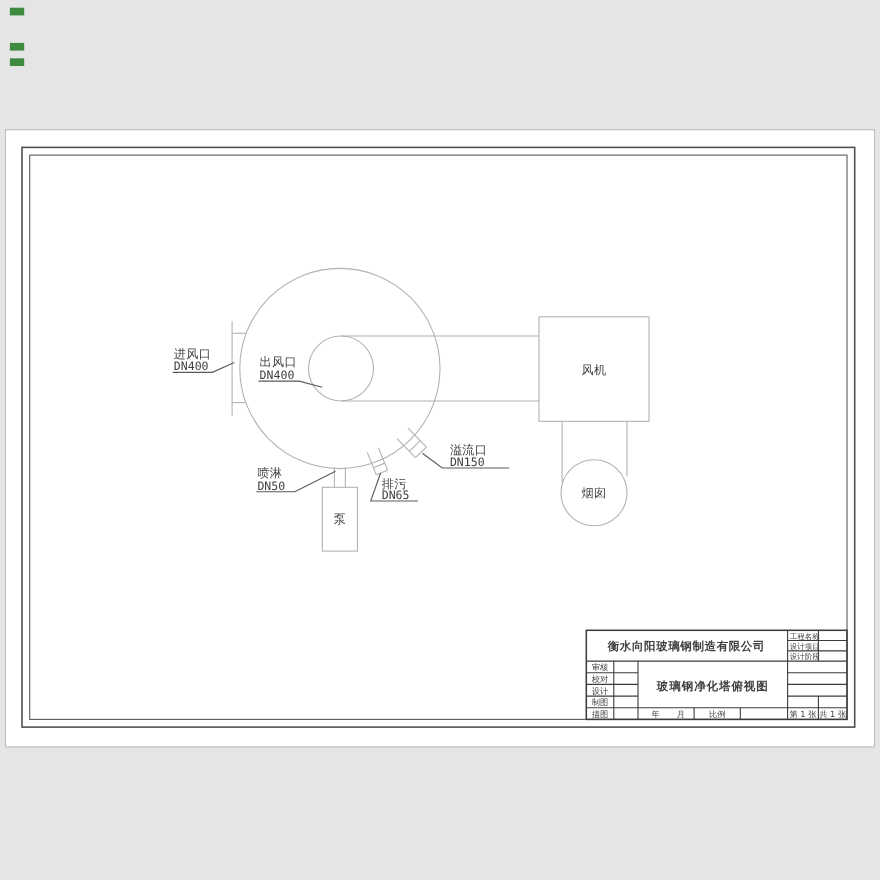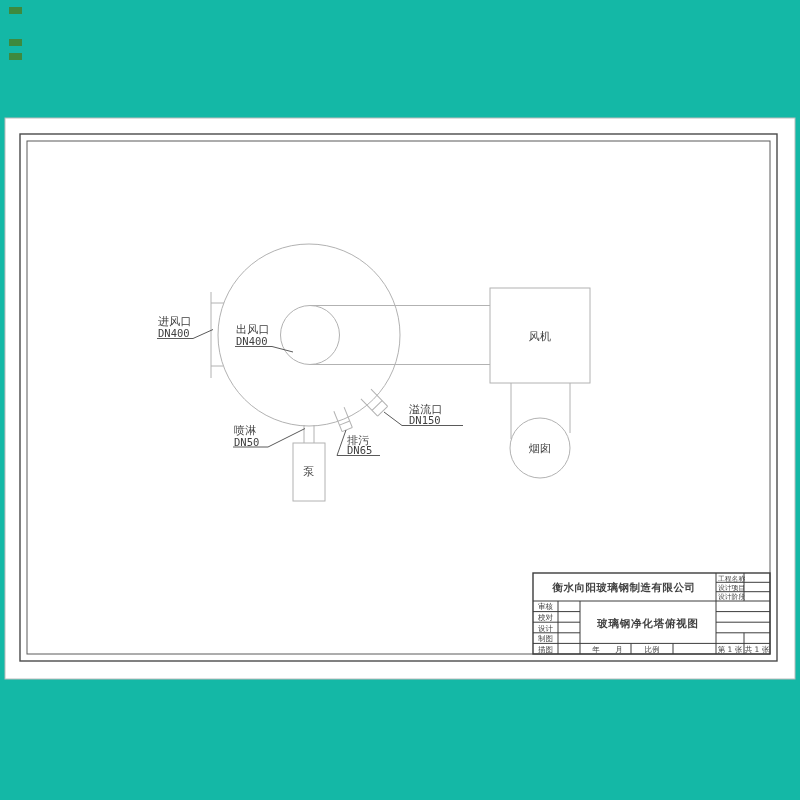--- a/index.html
+++ b/index.html
@@ -1,16 +1,16 @@
 <!DOCTYPE html>
 <html><head>
 <meta charset="utf-8">
 <style>
   html,body{margin:0;padding:0;background:#ffffff;}
-  #canvas{position:relative;width:800px;height:800px;background:#14b8a6;overflow:hidden;
+  #canvas{position:relative;width:800px;height:800px;background:#e5e5e5;overflow:hidden;
           font-family:"DejaVu Sans","Liberation Sans",sans-serif;}
   svg{position:absolute;left:0;top:0;}
   .geo{stroke:#b2b2b2;stroke-width:1;fill:none;}
   .leader{stroke:#5a5a5a;stroke-width:1;fill:none;}
   .frame-outer{stroke:#4a4a4a;stroke-width:1.4;fill:none;}
   .frame-inner{stroke:#5a5a5a;stroke-width:1;fill:none;}
   .sheet{stroke:#bcbcbc;stroke-width:1;fill:#ffffff;}
   .tb{stroke:#3c3c3c;stroke-width:1;fill:none;}
   .tb-bold{stroke:#3c3c3c;stroke-width:1.4;fill:none;}
   text{fill:#3f3f3f;font-family:"DejaVu Sans","Liberation Sans",sans-serif;}

